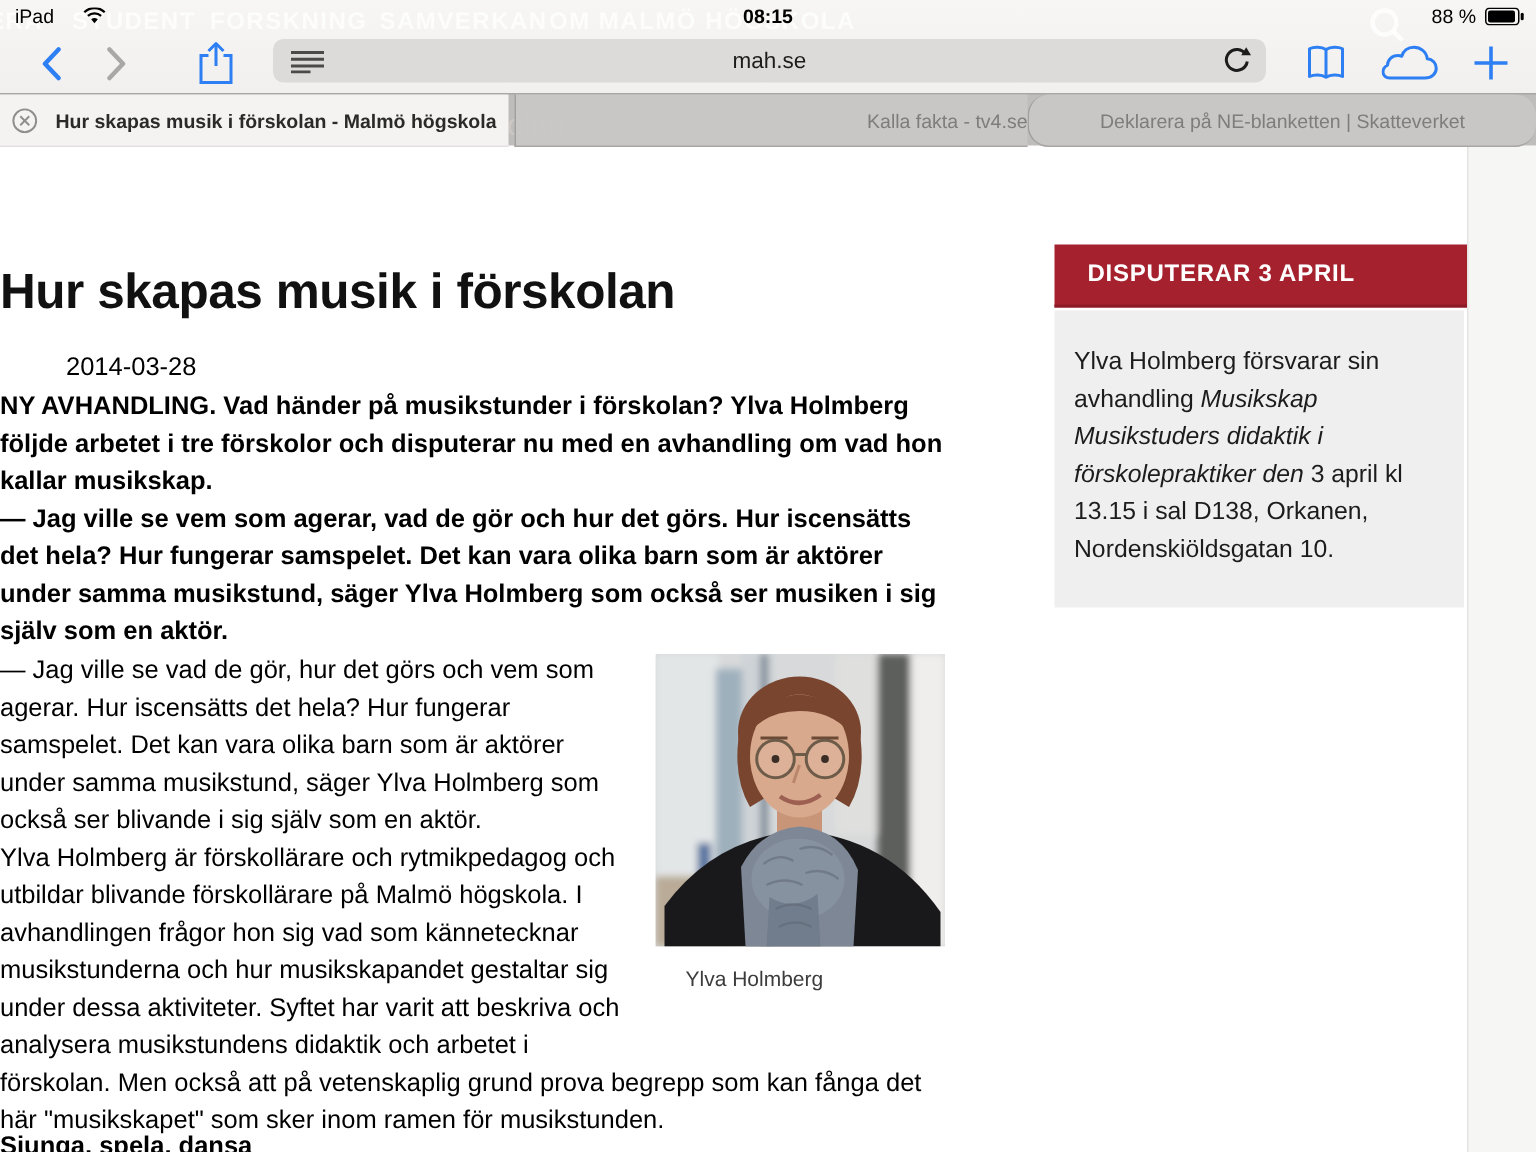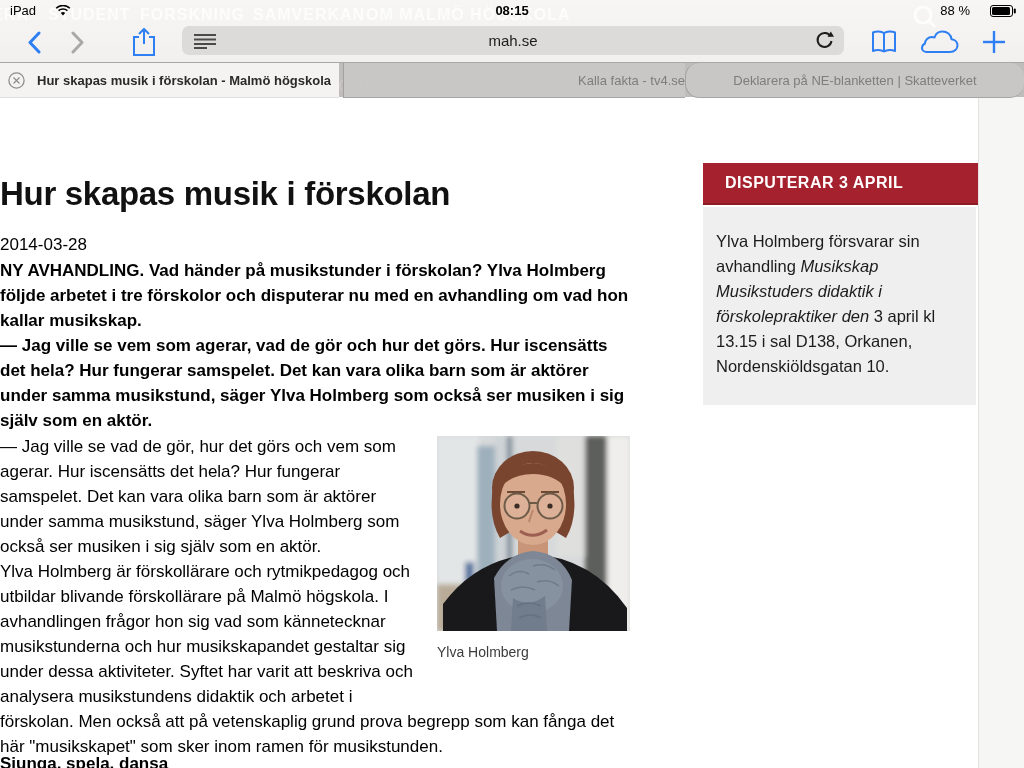--- a/index.html
+++ b/index.html
@@ -11,21 +11,21 @@
   #chrome{position:absolute;top:0;left:0;width:1024px;height:62px;
           background:linear-gradient(#f7f6f4,#f1f0ee);z-index:30;}
   .bleed-nav{position:absolute;top:6px;left:0;width:1024px;height:22px;
              color:rgba(255,255,255,0.75);font-weight:bold;font-size:16px;
              letter-spacing:1px;white-space:nowrap;pointer-events:none;}
   .bleed-nav span{position:absolute;top:0;}
   #statusbar{position:absolute;top:0;left:0;width:1024px;height:22px;
              font-size:13px;color:#000;}
   #status-left{position:absolute;left:10px;top:3px;display:flex;align-items:center;gap:19px;}
   #status-time{position:absolute;left:0;width:100%;top:3px;text-align:center;font-weight:600;}
-  #status-right{position:absolute;right:8px;top:3px;display:flex;align-items:center;gap:20px;}
+  #status-right{position:absolute;right:8px;top:3px;display:flex;align-items:center;gap:6px;}
   #toolbar{position:absolute;top:22px;left:0;width:912px;height:40px;}
   .tb-btn{position:absolute;top:0;height:40px;display:flex;align-items:center;justify-content:center;}
   #urlfield{position:absolute;left:182px;top:4px;width:662px;height:29px;background:#dcdbd9;
             border-radius:7px;display:flex;align-items:center;}
   #url-text{flex:1;text-align:center;font-size:15px;color:#1c1c1c;}
   #reader-btn{position:absolute;left:12px;top:7px;}
   #refresh-btn{position:absolute;right:10px;top:5px;}
 
   
   #tabbar{position:absolute;top:62px;left:0;width:1024px;height:35px;background:#bfbdbc;
@@ -42,27 +42,27 @@
           border-left:1px solid #a2a09f;border-bottom:1px solid #a8a6a5;justify-content:center;border-radius:14px;}
   .tab-close{margin:0 12px 0 8px;display:flex;align-items:center;}
   .tab-label{overflow:hidden;text-overflow:ellipsis;}
 
   
   #page{position:absolute;top:97px;left:0;width:1024px;height:671px;background:#fff;}
   #page-right-strip{position:absolute;top:0;right:0;width:46px;height:671px;background:#f6f6f5;
                     border-left:1px solid #e4e3e2;}
   #a-title{position:absolute;top:55px;left:0;width:640px;font-size:33px;line-height:40px;
            font-weight:bold;letter-spacing:-0.3px;color:#111;}
-  #a-date{position:absolute;top:138px;left:0;font-size:17px;}
+  #a-date{position:absolute;top:138px;left:0;font-size:17px;padding-left:44px;}
   #a-lead{position:absolute;top:161px;left:0;width:633px;font-size:17px;line-height:25px;font-weight:bold;}
   #a-body{position:absolute;top:337px;left:0;width:630px;font-size:17px;line-height:25px;}
   #a-body p{margin:0;}
   figure.photo{float:right;width:193px;margin:2px 0 4px 14px;}
   figure.photo svg{display:block;width:193px;height:195px;}
-  figcaption{font-size:14px;color:#3c3c3c;margin-top:9px;}
+  figcaption{font-size:14px;color:#3c3c3c;margin-top:9px;margin-left:20px;}
   #a-next{position:absolute;top:657px;left:0;font-size:17px;font-weight:bold;white-space:nowrap;}
 
   
   #sb-head{position:absolute;left:703px;top:66px;width:275px;height:42px;background:#a6212e;
            border-bottom:2px solid #8c1b26;color:#fff;font-weight:bold;font-size:16px;
            letter-spacing:0.5px;display:flex;align-items:center;padding-left:22px;}
   #sb-body{position:absolute;left:703px;top:110px;width:273px;background:#f0eff0;
            padding:22px 4px 26px 13px;font-size:16.5px;line-height:25px;color:#1c1c1c;}
 
   svg{display:block;}
@@ -237,21 +237,21 @@
             <path d="M72 140 Q82 132 92 138"></path>
               <path d="M96 130 Q108 126 118 134"></path>
             <path d="M74 154 Q86 148 98 154"></path>
               <path d="M100 146 Q112 142 122 150"></path>
             <path d="M80 170 Q92 164 104 170"></path>
               <path d="M82 182 Q94 176 104 182"></path>
           </g>
         </svg>
         <figcaption>Ylva Holmberg</figcaption>
       </figure>
-      <p>— Jag ville se vad de gör, hur det görs och vem som agerar. Hur iscensätts det hela? Hur fungerar samspelet. Det kan vara olika barn som är aktörer under samma musikstund, säger Ylva Holmberg som också ser musiken i sig själv som en aktör.</p>
+      <p>— Jag ville se vad de gör, hur det görs och vem som agerar. Hur iscensätts det hela? Hur fungerar samspelet. Det kan vara olika barn som är aktörer under samma musikstund, säger Ylva Holmberg som också ser blivande i sig själv som en aktör.</p>
       <p>Ylva Holmberg är förskollärare och rytmikpedagog och utbildar blivande förskollärare på Malmö högskola.  I avhandlingen frågor hon sig vad som kännetecknar musikstunderna och hur musikskapandet gestaltar sig under dessa aktiviteter. Syftet har varit att beskriva och analysera musikstundens didaktik och arbetet i</p>
       <p>förskolan. Men också att på vetenskaplig grund prova begrepp som kan fånga det här "musikskapet" som sker inom ramen för musikstunden.</p>
     </div>
 
     <div id="a-next">Sjunga, spela, dansa</div>
 
     <div id="sb-head">DISPUTERAR 3 APRIL</div>
     <div id="sb-body">
       <span>Ylva Holmberg försvarar sin avhandling </span><i>Musikskap Musikstuders didaktik i förskolepraktiker den</i><span> 3 april kl 13.15 i sal D138, Orkanen, Nordenskiöldsgatan 10.</span>
     </div>

